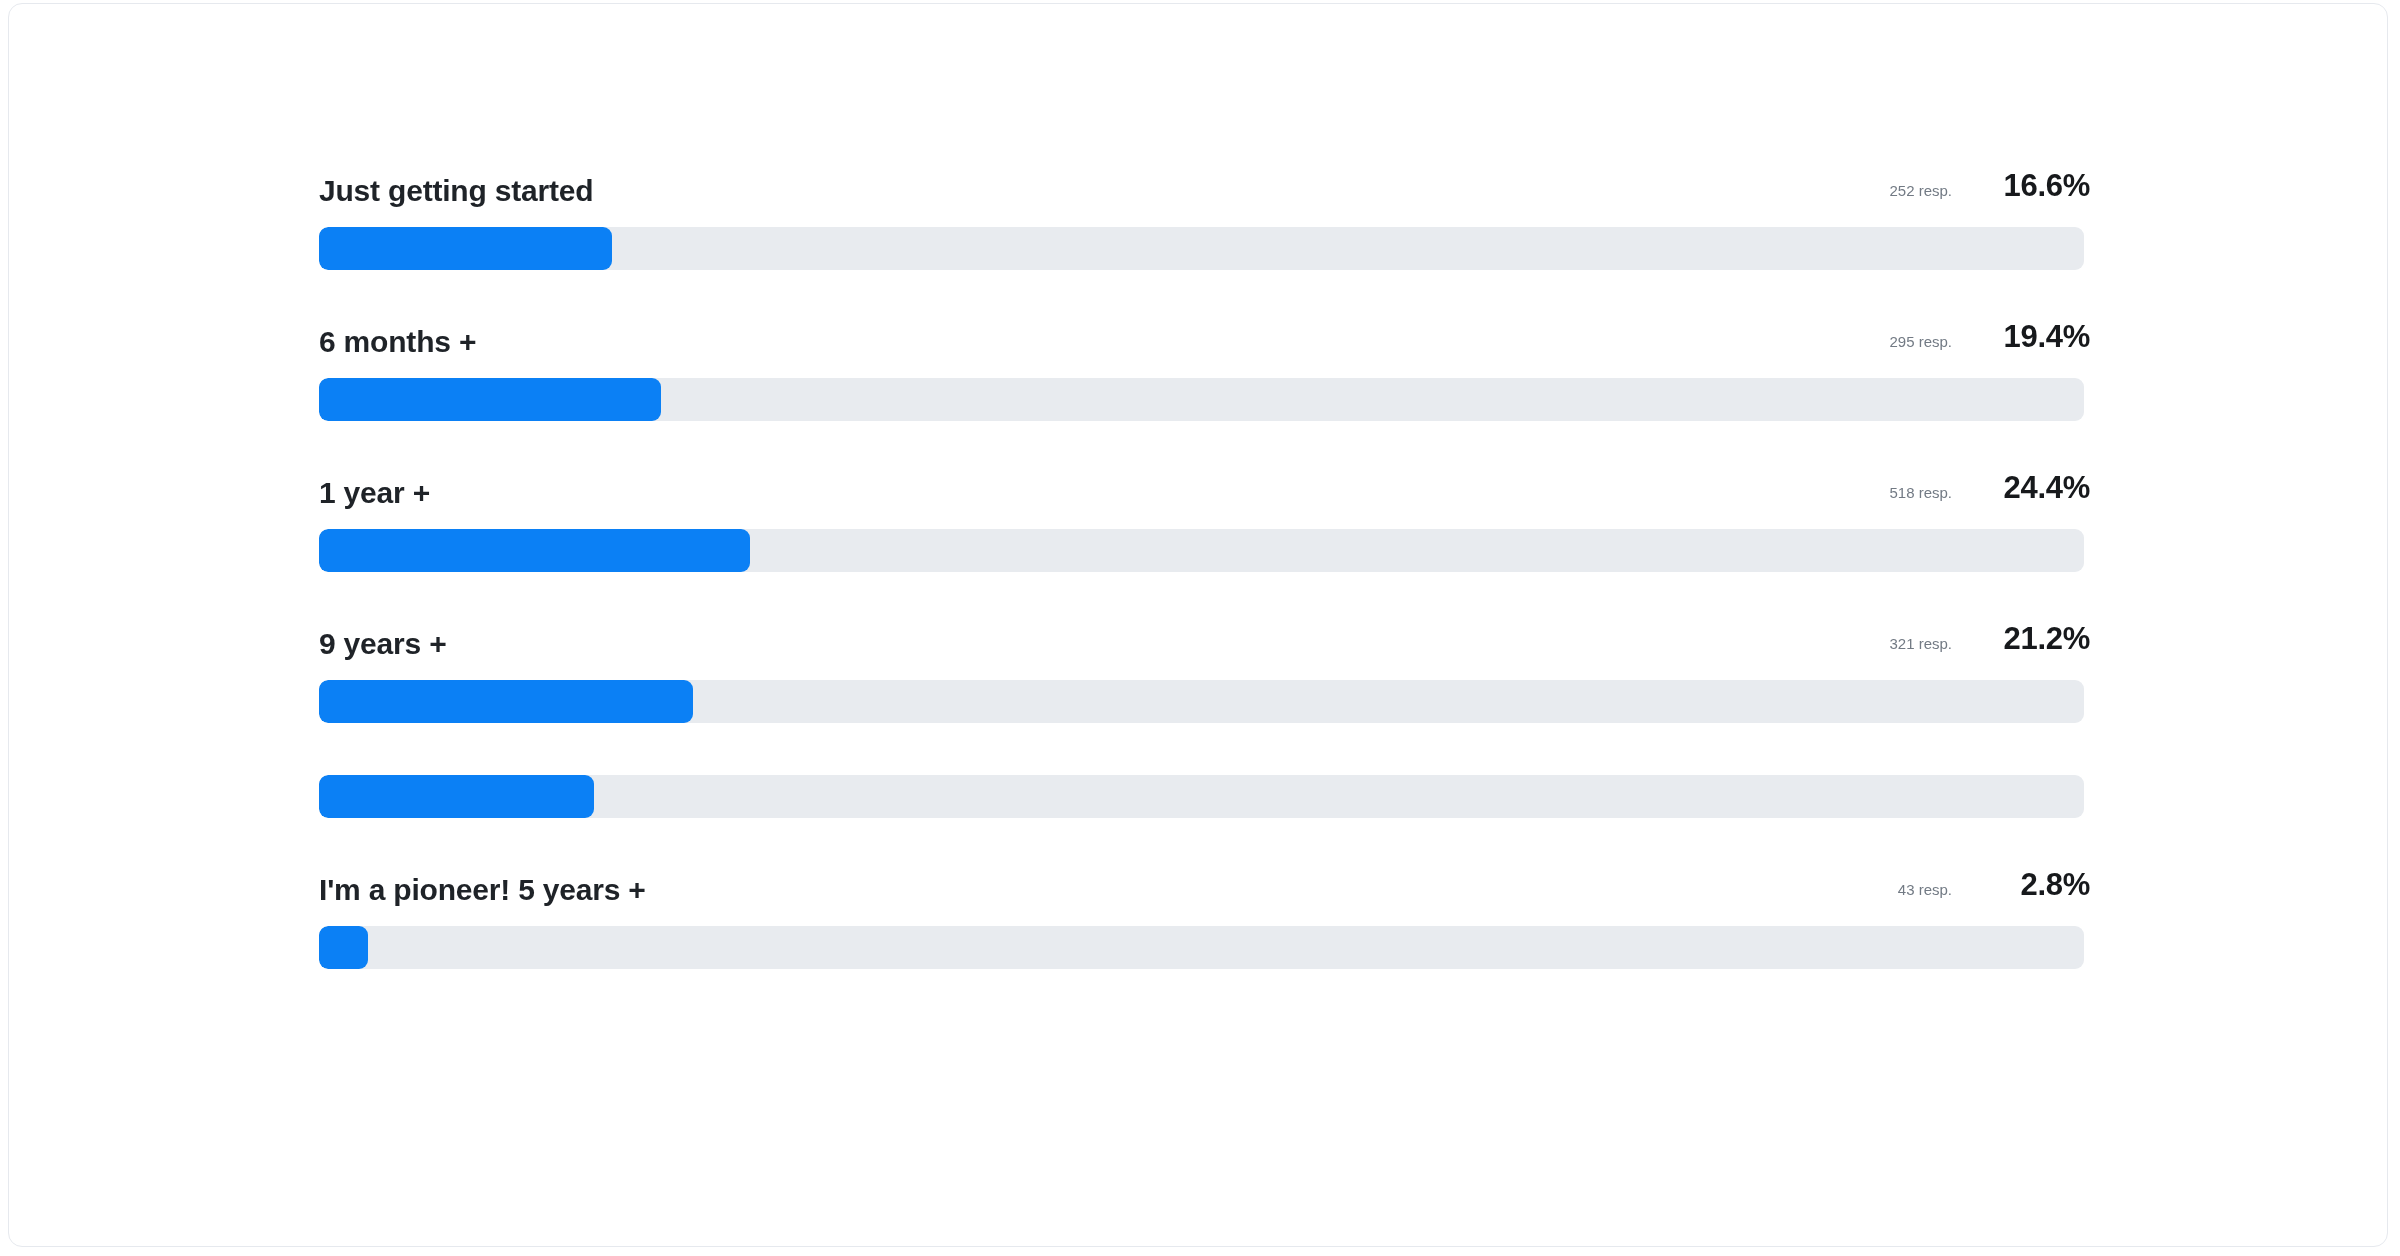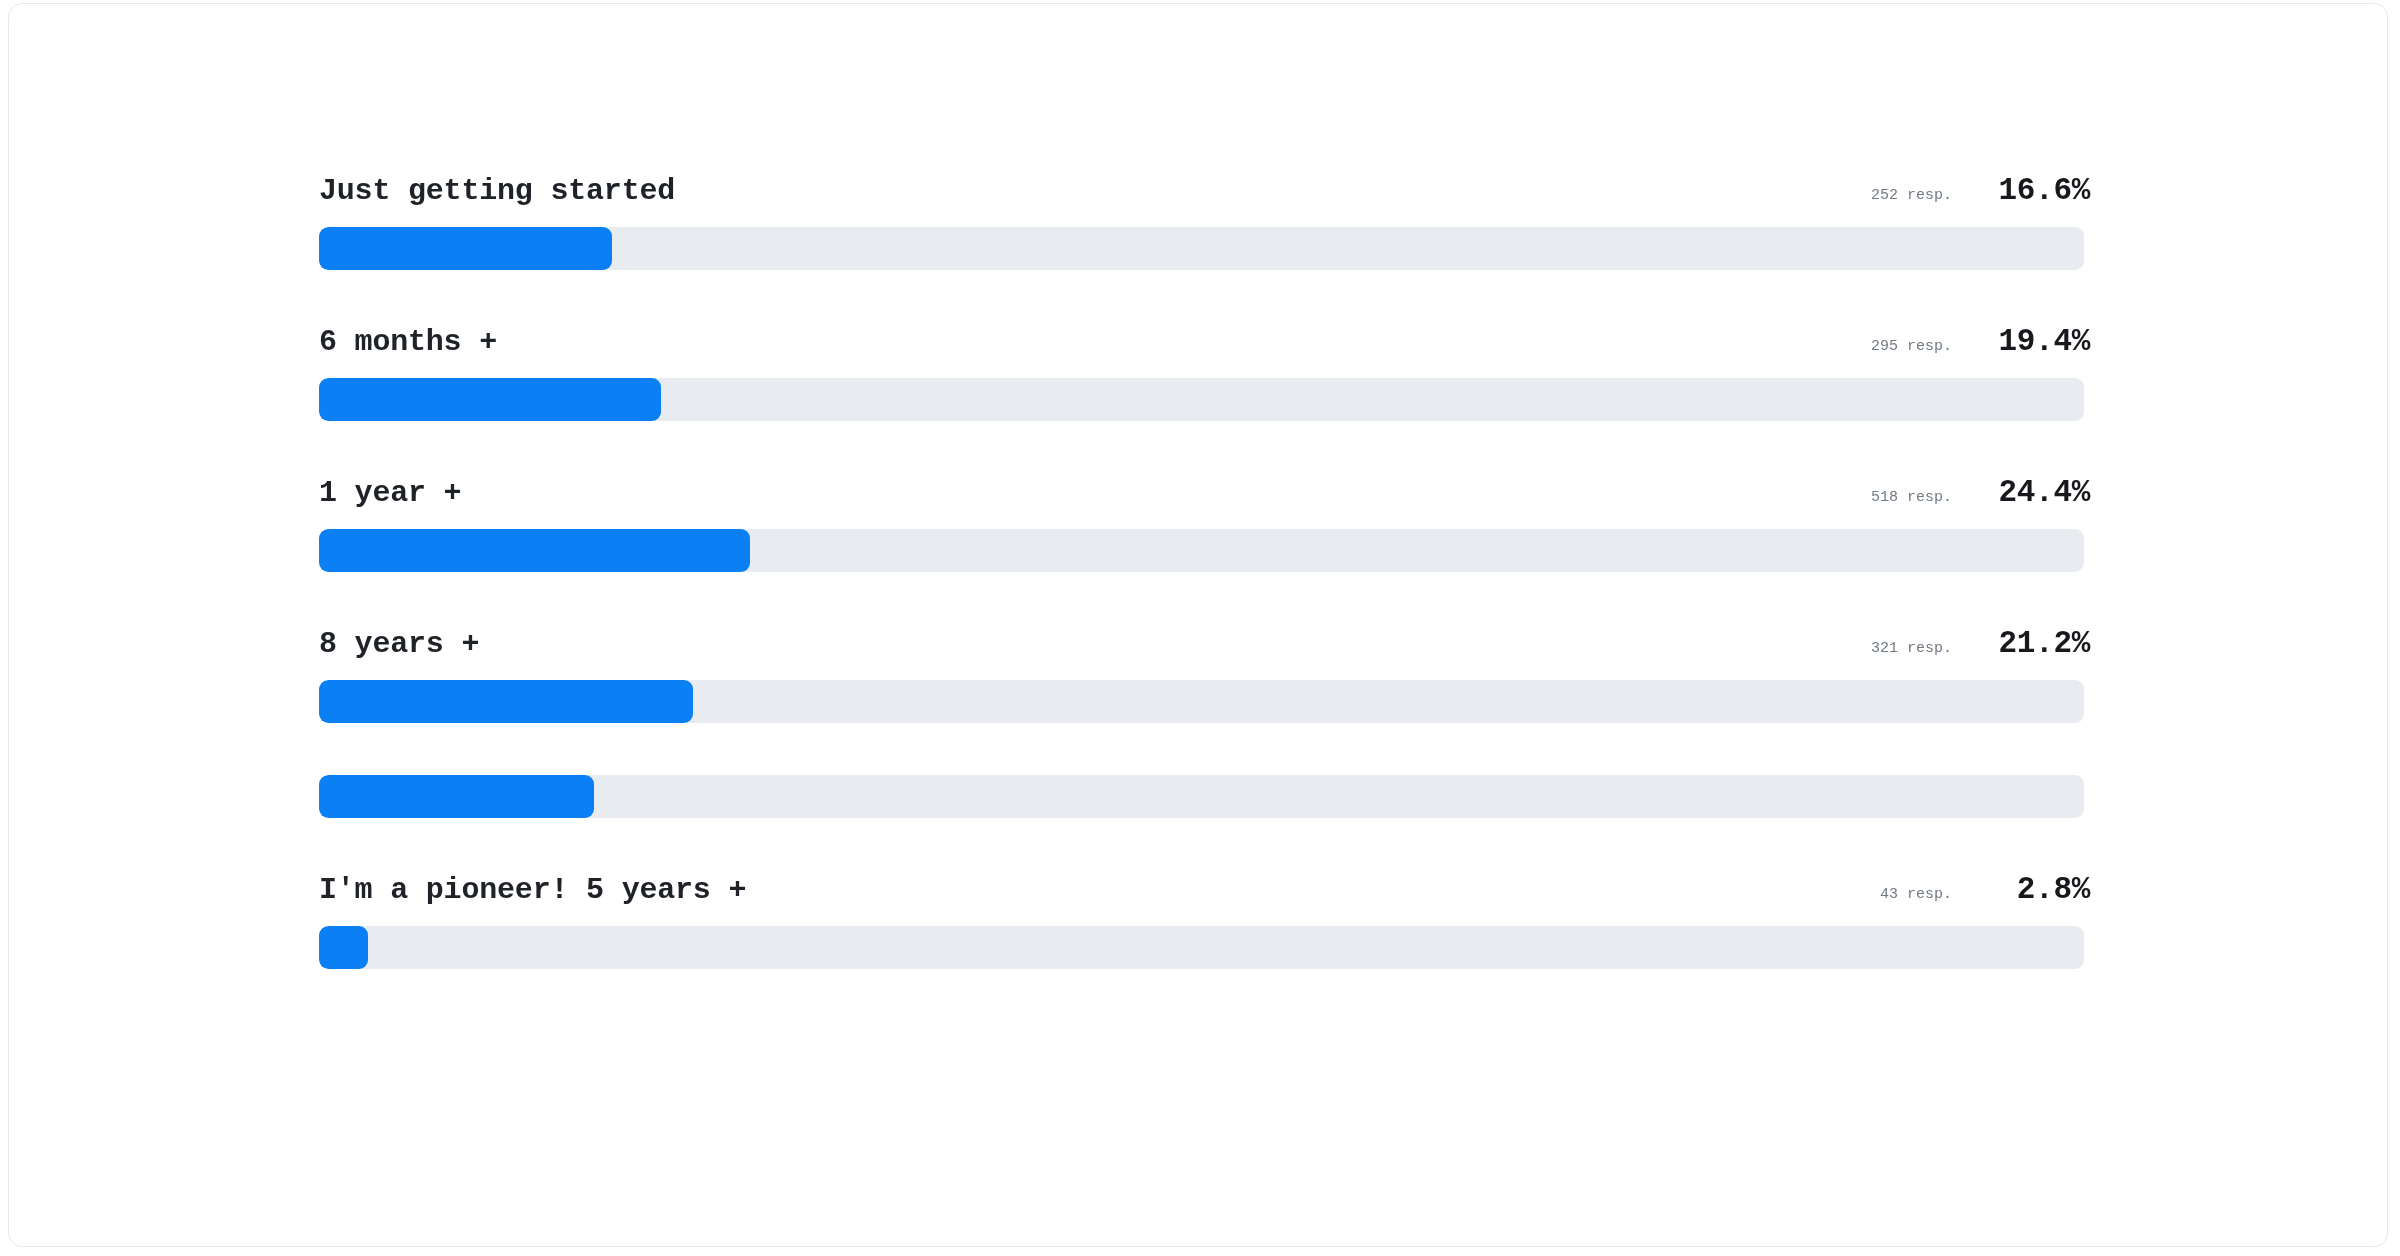--- a/index.html
+++ b/index.html
@@ -38,26 +38,25 @@
   .poll-row {
     position: relative;
     margin-bottom: 52px;
   }
   .poll-row:last-child {
     margin-bottom: 16px;
   }
 
   .row-head {
     display: flex;
-    align-items: flex-start;
+    align-items: flex-end;
     justify-content: space-between;
     height: 40px;
     margin-bottom: 16px;
     padding-right: 1px;
-    font-family: Liberation Mono, monospace;
   }
 
   .option-label {
     font-size: 30px;
     font-weight: 700;
     color: #1f2328;
     letter-spacing: -0.2px;
     line-height: 40px;
     white-space: nowrap;
   }
@@ -146,21 +145,21 @@
           <span class="pct-value">24.4%</span>
         </span>
       </div>
       <div class="bar-track" style="background: rgb(232, 235, 239);">
         <div class="bar-fill" style="width: 24.4%; background: rgb(11, 128, 245);"></div>
       </div>
     </div>
 
     <div class="poll-row">
       <div class="row-head">
-        <span class="option-label">8 years +</span>
+        <span class="option-label">9 years +</span>
         <span class="row-stats">
           <span class="resp-count">321 resp.</span>
           <span class="pct-value">21.2%</span>
         </span>
       </div>
       <div class="bar-track" style="background: rgb(232, 235, 239);">
         <div class="bar-fill" style="width: 21.2%; background: rgb(11, 128, 245);"></div>
       </div>
     </div>
 

